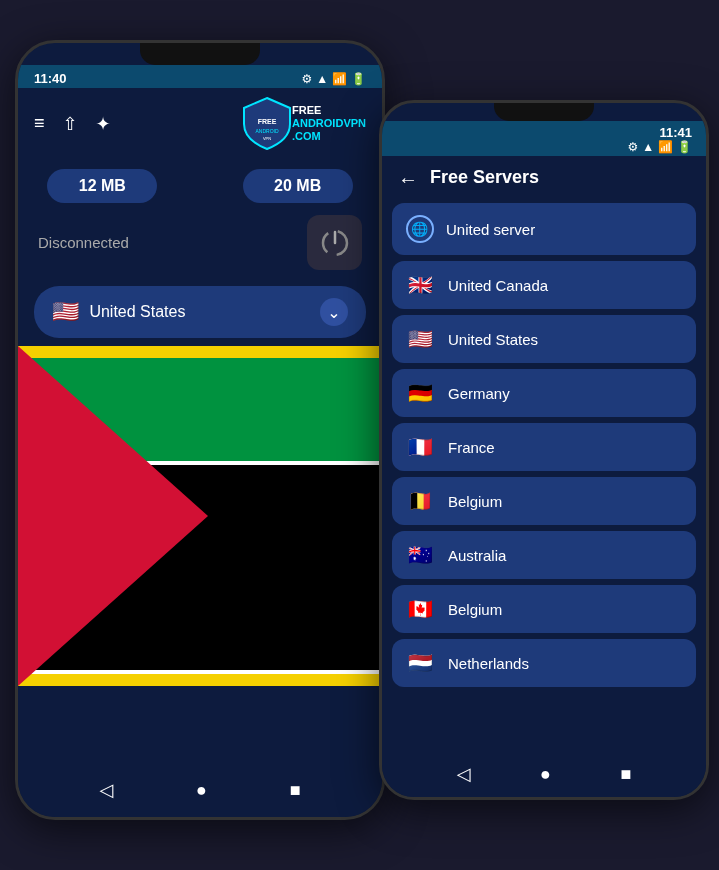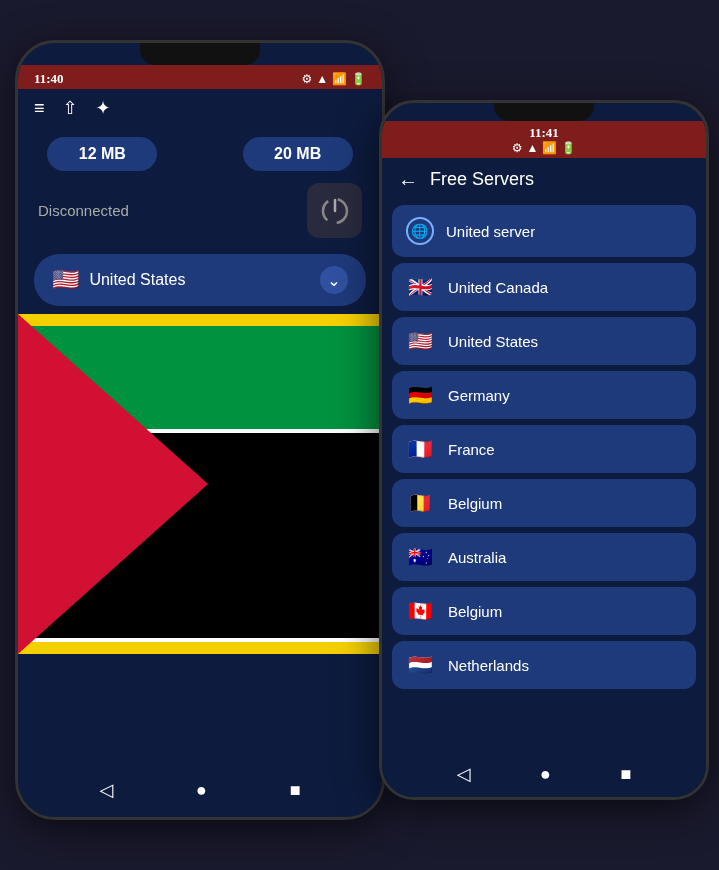--- a/index.html
+++ b/index.html
@@ -35,24 +35,23 @@
       background: #111;
       border-radius: 0 0 15px 15px;
       margin: 0 auto;
       position: relative;
       z-index: 10;
     }
 
     .status-bar {
       display: flex;
       justify-content: space-between;
-      align-items: center;
+      align-items: flex-end;
       padding: 6px 16px 2px;
-      background: #7f1d1d;
-      font-family: Liberation Serif, serif;
+      background: #0c4a6e;
     }
 
     .status-time {
       color: white;
       font-size: 13px;
       font-weight: bold;
     }
 
     .status-icons {
       display: flex;
@@ -271,21 +270,21 @@
 
     .back-btn {
       color: white;
       font-size: 20px;
       cursor: pointer;
     }
 
     .server-title {
       color: white;
       font-size: 18px;
-      font-weight: normal;
+      font-weight: bold;
     }
 
     
     .server-list {
       overflow-y: auto;
       padding: 0 10px;
       display: flex;
       flex-direction: column;
       gap: 6px;
     }
@@ -338,20 +337,33 @@
       <span class="status-icon">▲</span>
       <span class="status-icon">📶</span>
       <span class="status-icon">🔋</span>
     </div>
   </div>
 
   <div class="toolbar">
     <span class="toolbar-icon">≡</span>
     <span class="toolbar-icon">⇧</span>
     <span class="toolbar-icon">✦</span>
+    <div class="logo-area">
+      <svg class="logo-shield" viewBox="0 0 50 55">
+        <path d="M25 2 L48 12 L48 28 Q48 44 25 53 Q2 44 2 28 L2 12 Z" fill="#1e3a7a" stroke="#00e5ff" stroke-width="2"></path>
+        <text x="25" y="28" text-anchor="middle" fill="white" font-size="7" font-weight="bold">FREE</text>
+        <text x="25" y="37" text-anchor="middle" fill="#00e5ff" font-size="5">ANDROID</text>
+        <text x="25" y="44" text-anchor="middle" fill="white" font-size="4">VPN</text>
+      </svg>
+      <div class="logo-text">
+        <span style="color:white">FREE</span><br>
+        <span>ANDROID<span style="color:#00e5ff">VPN</span></span><br>
+        <span>.COM</span>
+      </div>
+    </div>
   </div>
 
   <div class="stats-row">
     <div class="stat-badge">12 MB</div>
     <div></div>
     <div class="stat-badge">20 MB</div>
   </div>
 
   <div class="disconnected-row">
     <span class="disconnected-label">Disconnected</span>

